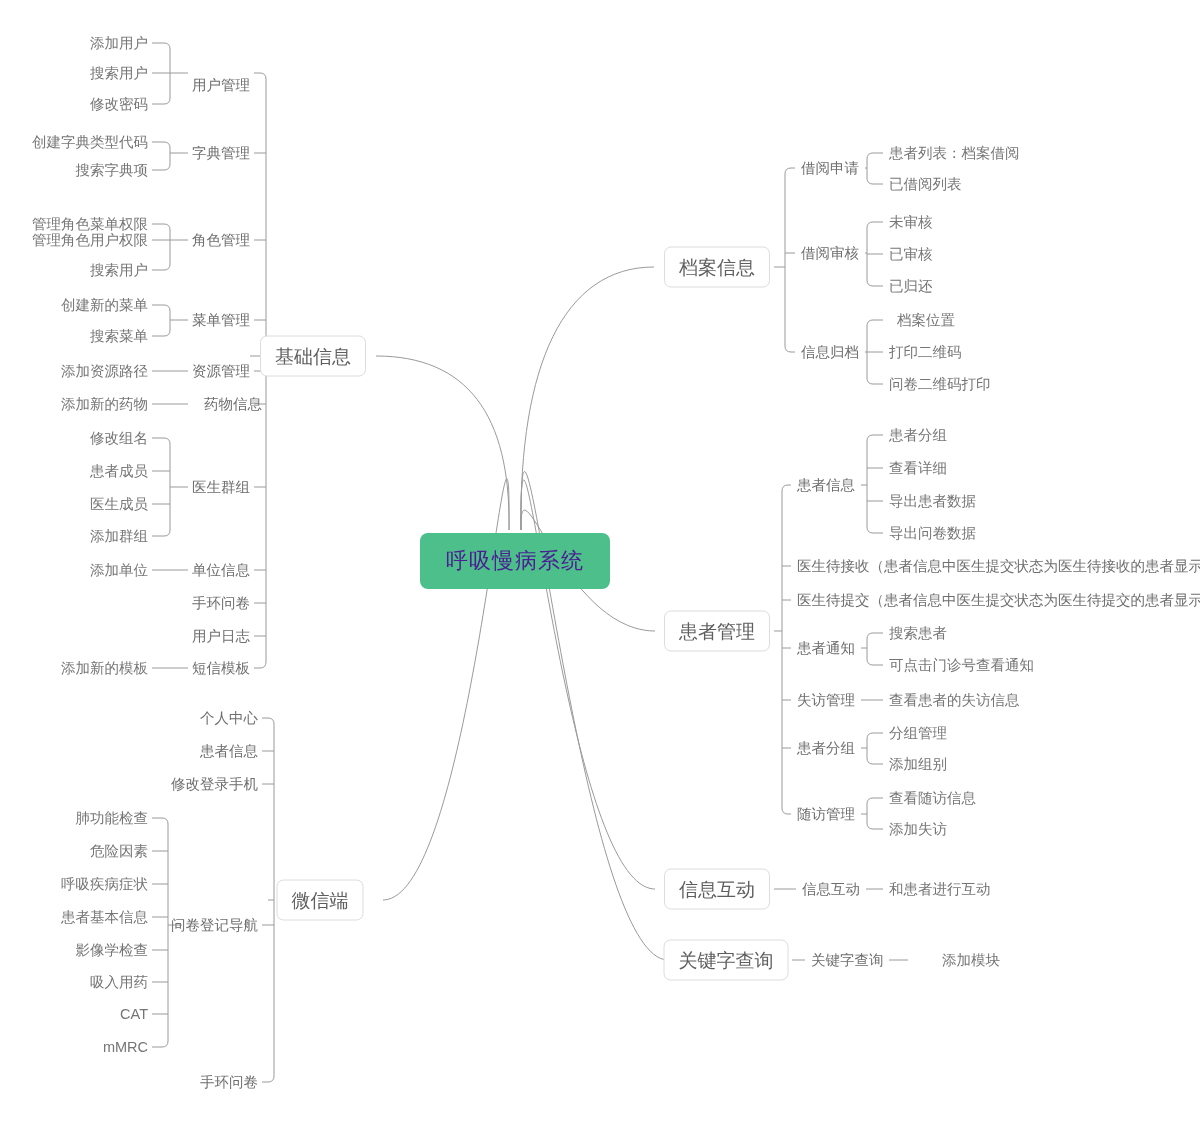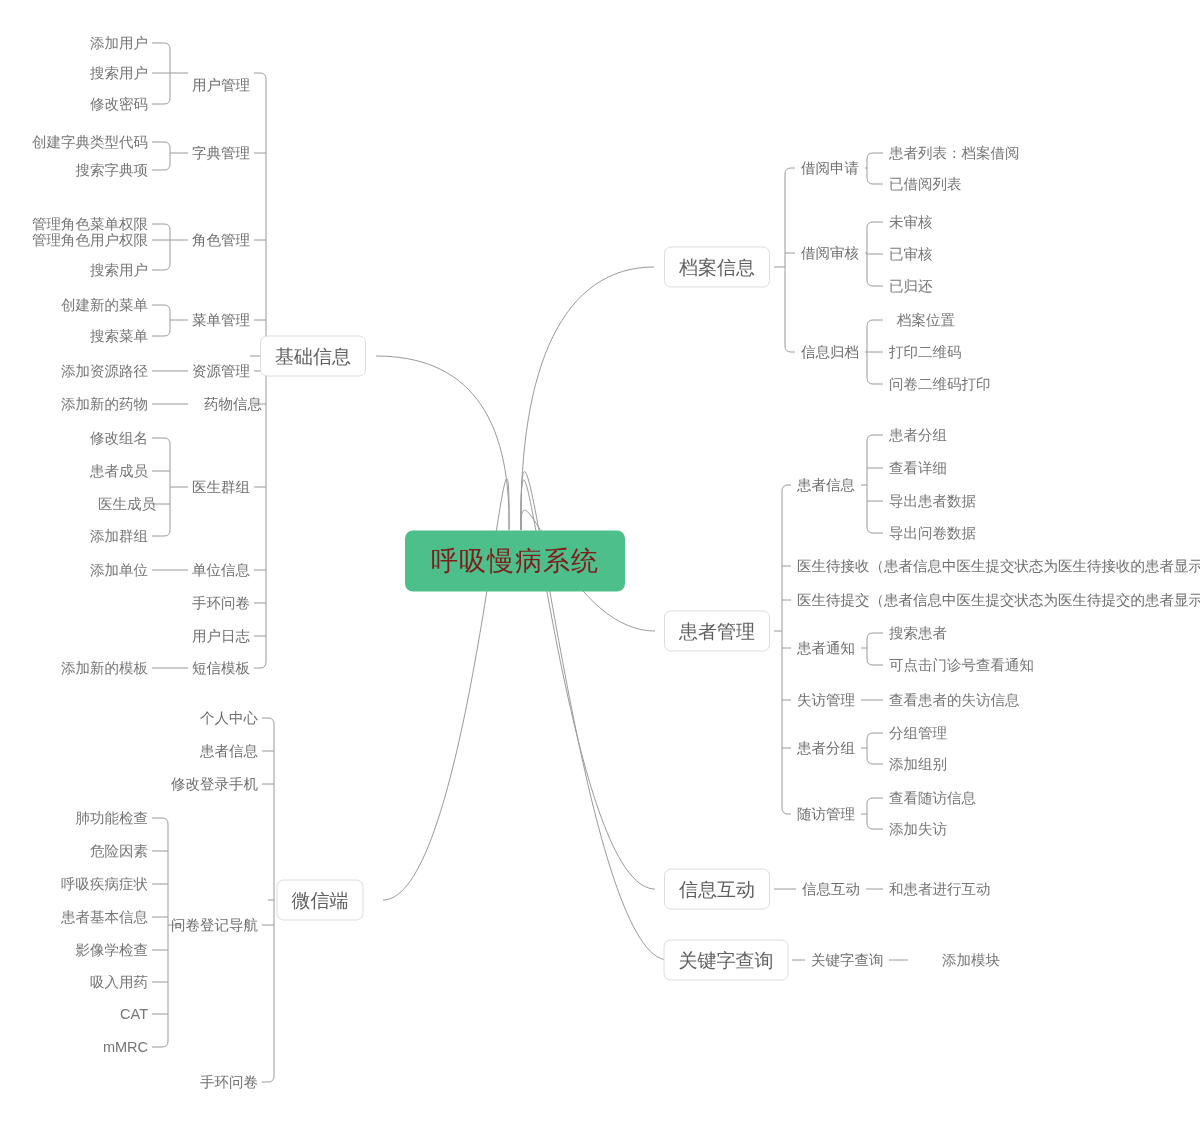--- a/index.html
+++ b/index.html
@@ -29,23 +29,23 @@
   }
   .node {
     position: absolute;
     white-space: nowrap;
     color: #6a6a6a;
     line-height: 1;
   }
   
   .node.root {
     background: #4CBF8A;
-    color: #7f1d1d;
+    color: #4c1d95;
     border-radius: 8px;
-    font-size: 27px;
+    font-size: 22px;
     padding: 17px 26px;
     letter-spacing: 1px;
   }
   
   .node.lvl1 {
     background: #ffffff;
     border: 1px solid #dcdcdc;
     border-radius: 7px;
     font-size: 19px;
     padding: 10px 14px;
@@ -209,21 +209,21 @@
     <div class="node lvl2 anchor-right" style="left: 250px; top: 320px;">菜单管理</div>
     <div class="node lvl3 anchor-right" style="left: 148px; top: 305px;">创建新的菜单</div>
     <div class="node lvl3 anchor-right" style="left: 148px; top: 336px;">搜索菜单</div>
     <div class="node lvl2 anchor-right" style="left: 250px; top: 371px;">资源管理</div>
     <div class="node lvl3 anchor-right" style="left: 148px; top: 371px;">添加资源路径</div>
     <div class="node lvl2 anchor-right" style="left: 262px; top: 404px;">药物信息</div>
     <div class="node lvl3 anchor-right" style="left: 148px; top: 404px; font-family: Liberation Serif, serif;">添加新的药物</div>
     <div class="node lvl2 anchor-right" style="left: 250px; top: 487px;">医生群组</div>
     <div class="node lvl3 anchor-right" style="left: 148px; top: 438px;">修改组名</div>
     <div class="node lvl3 anchor-right" style="left: 148px; top: 471px;">患者成员</div>
-    <div class="node lvl3 anchor-right" style="left: 148px; top: 504px; margin-left: 8px;">医生成员</div>
+    <div class="node lvl3 anchor-right" style="left: 148px; top: 504px;">医生成员</div>
     <div class="node lvl3 anchor-right" style="left: 148px; top: 536px;">添加群组</div>
     <div class="node lvl2 anchor-right" style="left: 250px; top: 570px;">单位信息</div>
     <div class="node lvl3 anchor-right" style="left: 148px; top: 570px;">添加单位</div>
     <div class="node lvl2 anchor-right" style="left: 250px; top: 603px;">手环问卷</div>
     <div class="node lvl2 anchor-right" style="left: 250px; top: 636px;">用户日志</div>
     <div class="node lvl2 anchor-right" style="left: 250px; top: 668px;">短信模板</div>
     <div class="node lvl3 anchor-right" style="left: 148px; top: 668px;">添加新的模板</div>
     <div class="node lvl2 anchor-right" style="left: 258px; top: 718px;">个人中心</div>
     <div class="node lvl2 anchor-right" style="left: 258px; top: 751px;">患者信息</div>
     <div class="node lvl2 anchor-right" style="left: 258px; top: 784px;">修改登录手机</div>

